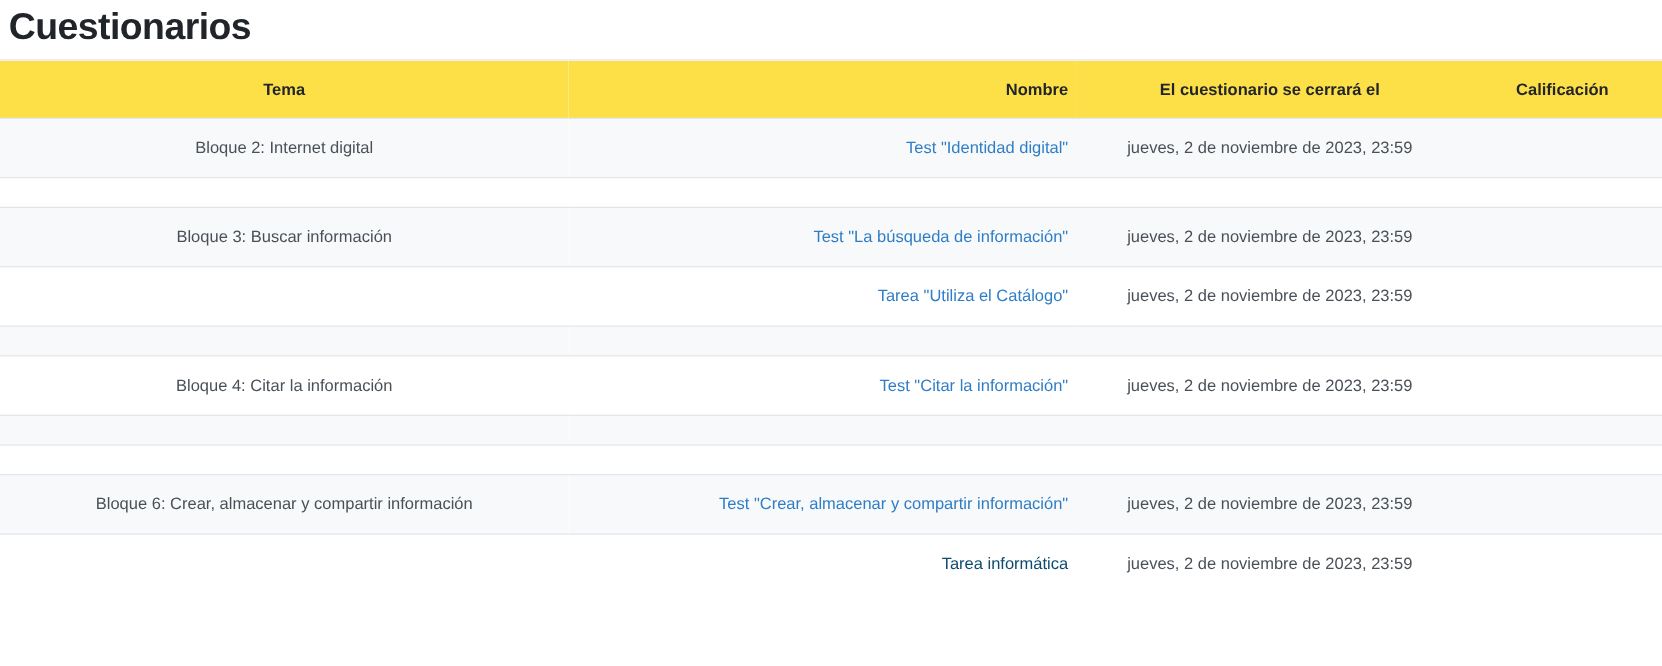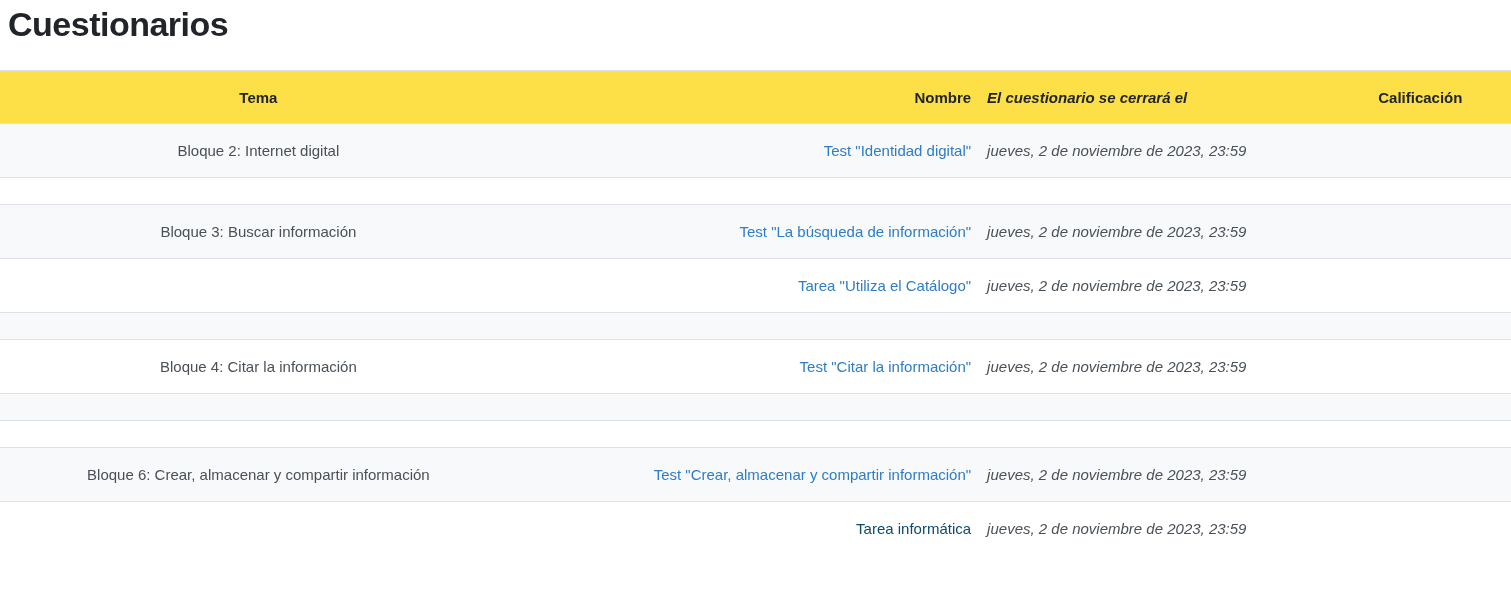--- a/index.html
+++ b/index.html
@@ -18,21 +18,21 @@
   }
   .page {
     width: 100%;
     height: 100%;
   }
   .page-title {
     font-size: 34px;
     font-weight: 700;
     color: #212529;
     line-height: 41px;
-    margin: 4px 8px 25px 8px;
+    margin: 4px 8px 9px 8px;
     letter-spacing: -0.5px;
   }
   table.quiz-table {
     width: 100%;
     border-collapse: collapse;
     table-layout: fixed;
   }
   col.c-tema         { width: 34.2%; }
   col.c-nombre       { width: 30.6%; }
   col.c-fecha        { width: 23.2%; }
@@ -47,21 +47,21 @@
   }
   thead th {
     height: 52px;
     font-weight: 700;
     font-size: 15px;
     color: #212529;
     background: #fde047;
   }
   th.col-tema, td.col-tema { text-align: center; }
   th.col-nombre, td.col-nombre { text-align: right; }
-  th.col-fecha, td.col-fecha { text-align: left; font-style: italic; }
+  th.col-fecha, td.col-fecha { text-align: center; }
   th.col-calificacion, td.col-calificacion { text-align: center; }
 
   tbody tr:nth-child(odd) { background: #f8f9fa; }
   tbody tr:nth-child(even) { background: #ffffff; }
   tr.row-content { height: 54px; }
   tr.row-spacer  { height: 27px; }
 
   a.activity-link {
     color: #2e7dc6;
     text-decoration: none;

